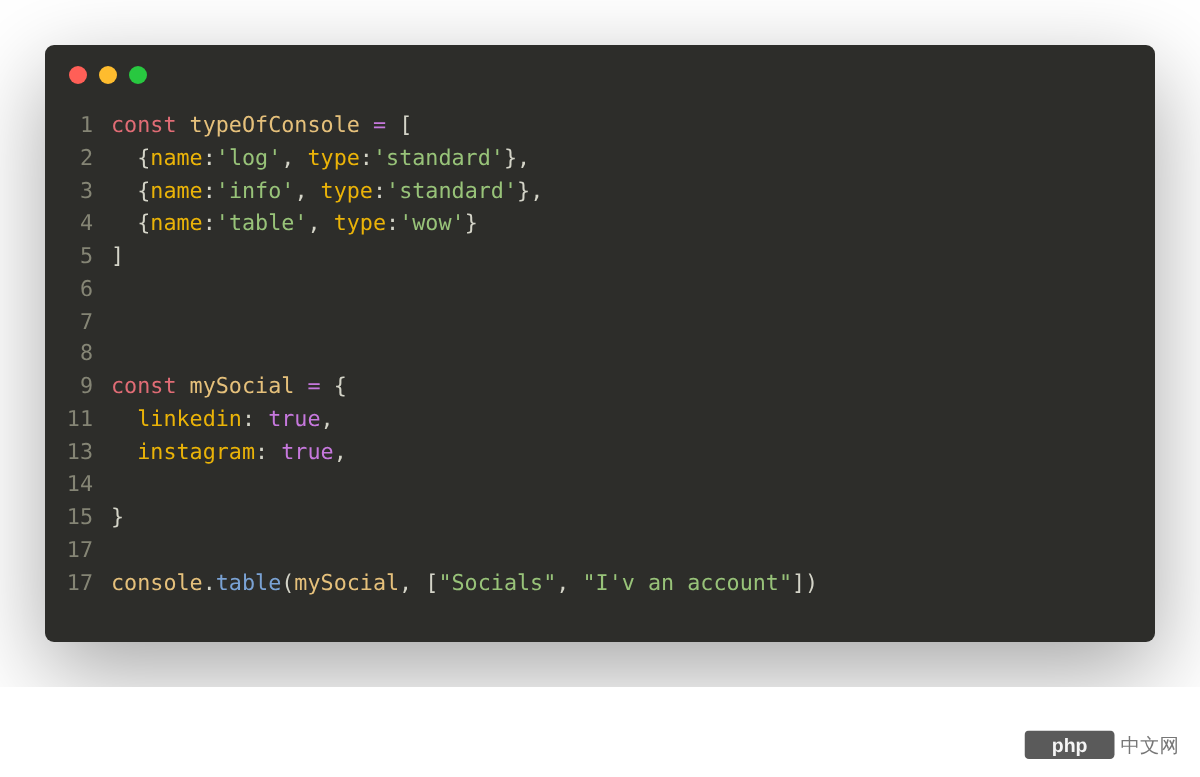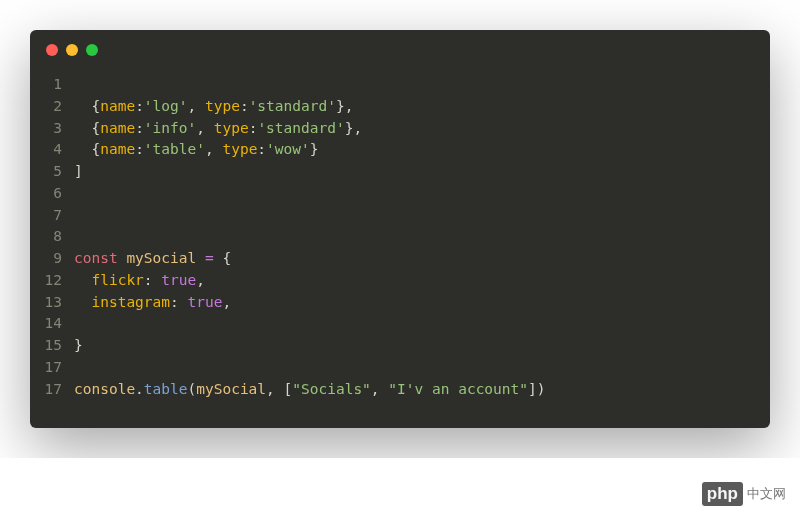--- a/index.html
+++ b/index.html
@@ -74,45 +74,45 @@
       gap: 4px;
       font-family: sans-serif;
       font-size: 13px;
       color: #777;
       font-weight: 500;
     }
     .watermark-badge {
       background: #5a5a5a;
       color: #f5f5f5;
       border-radius: 3px;
-      padding: 2px 5px;
-      font-size: 17px;
+      padding: 2px 18px;
+      font-size: 13px;
       font-weight: bold;
     }
   </style>
 </head>
 <body>
 
 <div class="editor-window">
   <div class="titlebar">
     <div class="dot dot-red"></div>
     <div class="dot dot-yellow"></div>
     <div class="dot dot-green"></div>
   </div>
   <div class="code-area" id="code-area">
-      <div class="line"><span class="lineno">1</span></div>
+      <div class="line"><span class="lineno">1</span><span class="code"><span class="keyword">const</span><span class="punct"> </span><span class="variable">typeOfConsole</span><span class="punct"> </span><span class="operator">=</span><span class="punct"> [</span></span></div>
       <div class="line"><span class="lineno">2</span><span class="code"><span class="punct">  {</span><span class="prop">name</span><span class="punct">:</span><span class="string">'log'</span><span class="punct">, </span><span class="prop">type</span><span class="punct">:</span><span class="string">'standard'</span><span class="punct">},</span></span></div>
       <div class="line"><span class="lineno">3</span><span class="code"><span class="punct">  {</span><span class="prop">name</span><span class="punct">:</span><span class="string">'info'</span><span class="punct">, </span><span class="prop">type</span><span class="punct">:</span><span class="string">'standard'</span><span class="punct">},</span></span></div>
       <div class="line"><span class="lineno">4</span><span class="code"><span class="punct">  {</span><span class="prop">name</span><span class="punct">:</span><span class="string">'table'</span><span class="punct">, </span><span class="prop">type</span><span class="punct">:</span><span class="string">'wow'</span><span class="punct">}</span></span></div>
       <div class="line"><span class="lineno">5</span><span class="code"><span class="punct">]</span></span></div>
       <div class="line"><span class="lineno">6</span><span class="code">&nbsp;</span></div>
       <div class="line"><span class="lineno">7</span></div>
       <div class="line"><span class="lineno">8</span><span class="code">&nbsp;</span></div>
       <div class="line"><span class="lineno">9</span><span class="code"><span class="keyword">const</span><span class="punct"> </span><span class="variable">mySocial</span><span class="punct"> </span><span class="operator">=</span><span class="punct"> {</span></span></div>
-      <div class="line"><span class="lineno">12</span><span class="code"><span class="punct">  </span><span class="prop">flickr</span><span class="punct">: </span><span class="boolean">true</span><span class="punct">,</span></span></div>
+      <div class="line"><span class="lineno">11</span><span class="code"><span class="punct">  </span><span class="prop">linkedin</span><span class="punct">: </span><span class="boolean">true</span><span class="punct">,</span></span></div>
       <div class="line"><span class="lineno">13</span><span class="code"><span class="punct">  </span><span class="prop">instagram</span><span class="punct">: </span><span class="boolean">true</span><span class="punct">,</span></span></div>
       <div class="line"><span class="lineno">14</span></div>
       <div class="line"><span class="lineno">15</span><span class="code"><span class="punct">}</span></span></div>
       <div class="line"><span class="lineno">17</span><span class="code">&nbsp;</span></div>
       <div class="line"><span class="lineno">17</span><span class="code"><span class="variable">console</span><span class="punct">.</span><span class="method">table</span><span class="punct">(</span><span class="variable">mySocial</span><span class="punct">, [</span><span class="string">"Socials"</span><span class="punct">, </span><span class="string">"I'v an account"</span><span class="punct">])</span></span></div>
     </div>
 </div>
 
 <div class="watermark">
   <span class="watermark-badge">php</span>

